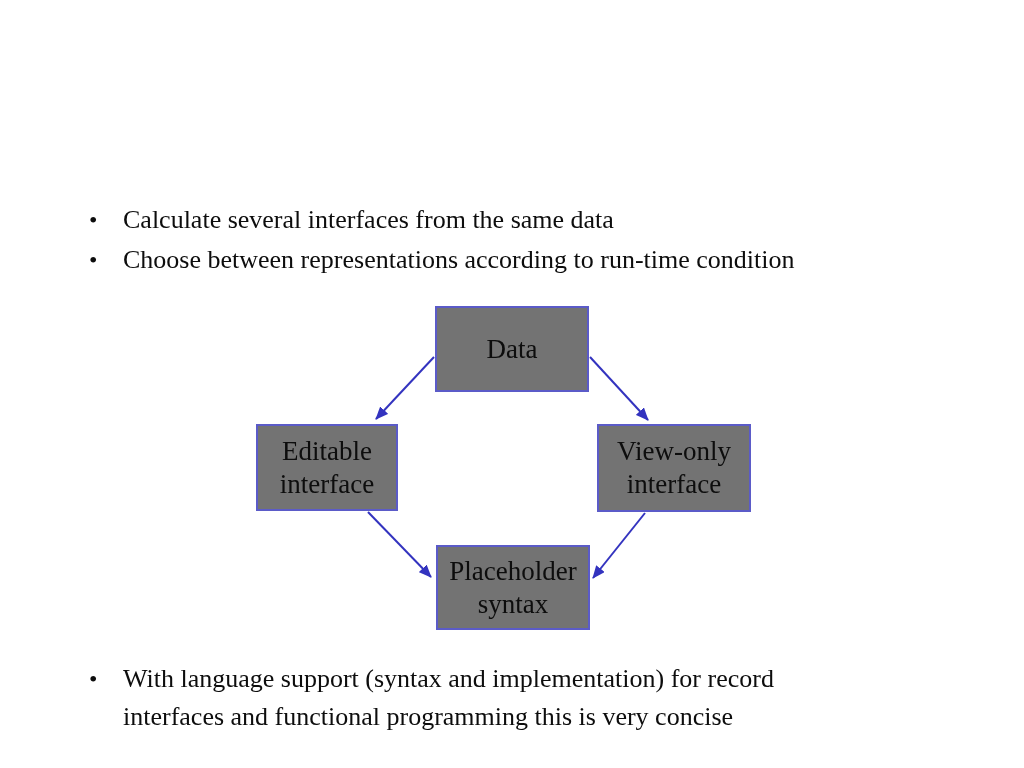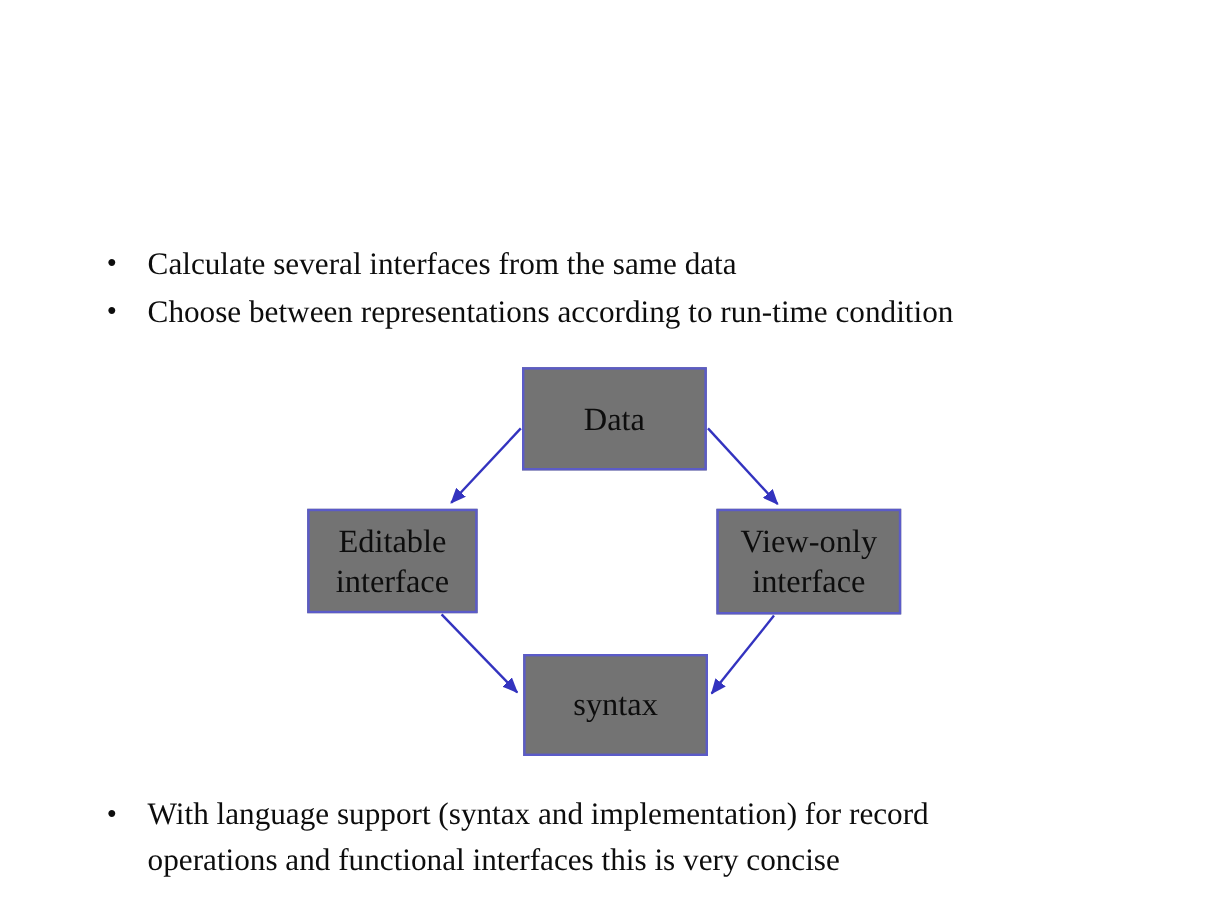--- a/index.html
+++ b/index.html
@@ -139,28 +139,29 @@
       <span class="box-line">Editable</span>
       <span class="box-line">interface</span>
     </div>
 
     <div class="diagram-box box-view-only">
       <span class="box-line">View-only</span>
       <span class="box-line">interface</span>
     </div>
 
     <div class="diagram-box box-placeholder">
+      <span class="box-line">Placeholder</span>
       <span class="box-line">syntax</span>
     </div>
 
   </div>
 
   <div class="bullet-block bottom">
     <div class="bullet-item">
       <span class="bullet-dot">•</span>
       <span class="bullet-text-multiline">
         <div class="wrap-line">With language support (syntax and implementation) for record</div>
-        <div class="wrap-line">operations and functional interfaces this is very concise</div>
+        <div class="wrap-line">interfaces and functional programming this is very concise</div>
       </span>
     </div>
   </div>
 
 </div>
 
 </body></html>

